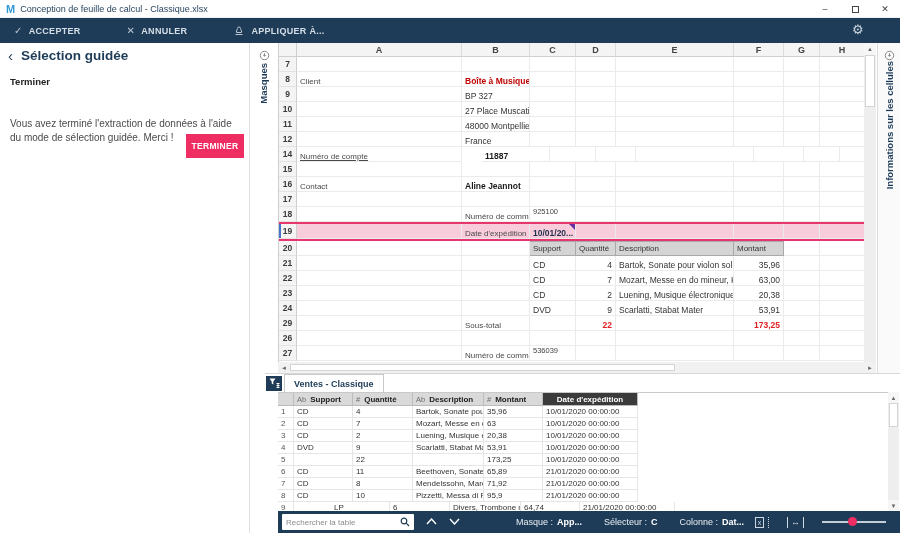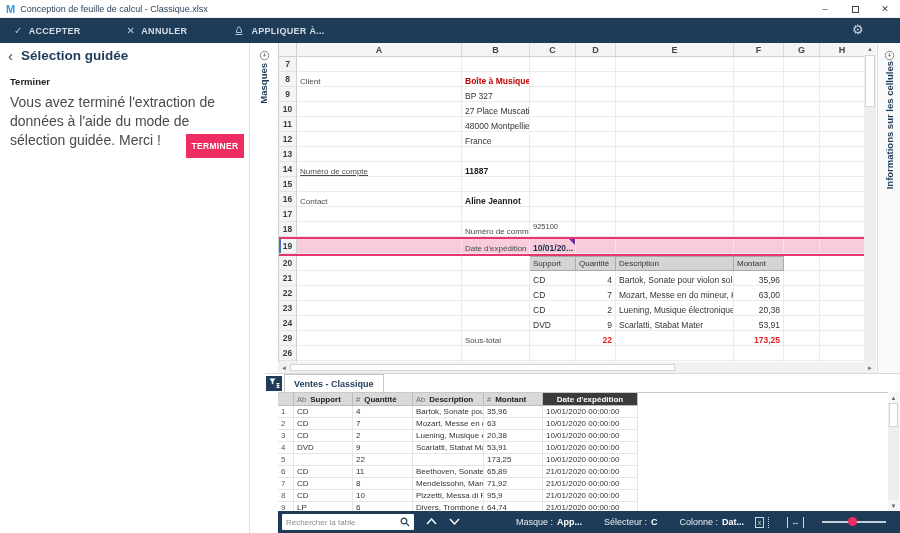--- a/index.html
+++ b/index.html
@@ -30,21 +30,21 @@
     background:#fff; border-right:1px solid #e0e0e0; }
   .panel-header { position:absolute; left:8px; top:5px; display:flex; align-items:center; gap:8px;
     color:#1e3c58; }
   .back { font-size:15px; color:#1e3c58; line-height:12px; }
   .panel-title { font-size:13.5px; font-weight:bold; }
   .step-label { position:absolute; left:10px; top:33px; font-size:9.5px; font-weight:bold; color:#222; }
   .dropdown { position:absolute; right:6px; top:25px; width:96px; height:24px;
     border:1px solid #b9b9b9; background:#fff; display:flex; align-items:center;
     justify-content:space-between; padding:0 6px; font-size:9px; color:#333; }
   .caret { font-size:7px; color:#555; }
-  .panel-msg { position:absolute; left:10px; top:50px; width:234px; font-size:14px;
+  .panel-msg { position:absolute; left:10px; top:74px; width:234px; font-size:10px;
     line-height:1.35; color:#4a4a4a; }
   .finish-btn { position:absolute; right:5px; top:91px; width:58px; height:24px;
     background:#ee2e62; color:#fff; border:none; font-size:8.5px; font-weight:bold;
     font-family:"Liberation Sans", sans-serif; letter-spacing:.3px; }
 
   
   .lstrip { position:absolute; left:251px; top:43px; width:27px; height:490px; background:#fff; }
   .rstrip { position:absolute; left:877px; top:43px; width:23px; height:330px; background:#fafafa;
     border-left:1px solid #dcdcdc; }
   .vtext { writing-mode:vertical-rl; transform:rotate(180deg); font-size:9.5px; font-weight:bold;
@@ -273,34 +273,23 @@
         <div class="scell cell" style="width: 165px;"></div>
         <div class="scell cell" style="width: 68px;">France</div>
         <div class="scell cell" style="width: 46px;"></div>
         <div class="scell cell" style="width: 40px;"></div>
         <div class="scell cell" style="width: 118px;"></div>
         <div class="scell cell" style="width: 50px;"></div>
         <div class="scell cell" style="width: 36px;"></div>
         <div class="scell cell" style="width: 45px;"></div>
       </div>
       <div class="srow">
-        <div class="scell rnum">13</div>
-        <div class="scell cell" style="width: 165px;"></div>
-        <div class="scell cell" style="width: 68px;"></div>
-        <div class="scell cell" style="width: 46px;"></div>
-        <div class="scell cell" style="width: 40px;"></div>
-        <div class="scell cell" style="width: 118px;"></div>
-        <div class="scell cell" style="width: 50px;"></div>
-        <div class="scell cell" style="width: 36px;"></div>
-        <div class="scell cell" style="width: 45px;"></div>
-      </div>
-      <div class="srow">
         <div class="scell rnum">14</div>
         <div class="scell cell lbl" style="width: 165px; text-decoration: underline;">Numéro de compte</div>
-        <div class="scell cell bold" style="width: 68px;">11887</div>
+        <div class="scell cell bold" style="width: 68px; margin-left: 20px;">11887</div>
         <div class="scell cell" style="width: 46px;"></div>
         <div class="scell cell" style="width: 40px;"></div>
         <div class="scell cell" style="width: 118px;"></div>
         <div class="scell cell" style="width: 50px;"></div>
         <div class="scell cell" style="width: 36px;"></div>
         <div class="scell cell" style="width: 45px;"></div>
       </div>
       <div class="srow">
         <div class="scell rnum">15</div>
         <div class="scell cell" style="width: 165px;"></div>
@@ -561,21 +550,21 @@
       <div class="trow">
         <div class="tc tnum" style="width: 16px;">8</div>
         <div class="tc" style="width: 59px;">CD</div>
         <div class="tc" style="width: 60px;">10</div>
         <div class="tc" style="width: 71px;">Pizzetti, Messa di Re...</div>
         <div class="tc" style="width: 59px;">95,9</div>
         <div class="tc" style="width: 95px;">21/01/2020 00:00:00</div>
       </div>
       <div class="trow">
         <div class="tc tnum" style="width: 16px;">9</div>
-        <div class="tc" style="width: 59px;">LP</div>
+        <div class="tc" style="width: 59px; margin-left: 37px;">LP</div>
         <div class="tc" style="width: 60px;">6</div>
         <div class="tc" style="width: 71px;">Divers, Trombone mo...</div>
         <div class="tc" style="width: 59px;">64,74</div>
         <div class="tc" style="width: 95px;">21/01/2020 00:00:00</div>
       </div>
     </div>
   <div class="tscroll">
     <div class="arr">▲</div>
     <div class="thumb"></div>
     <div class="arr bot">▼</div>

